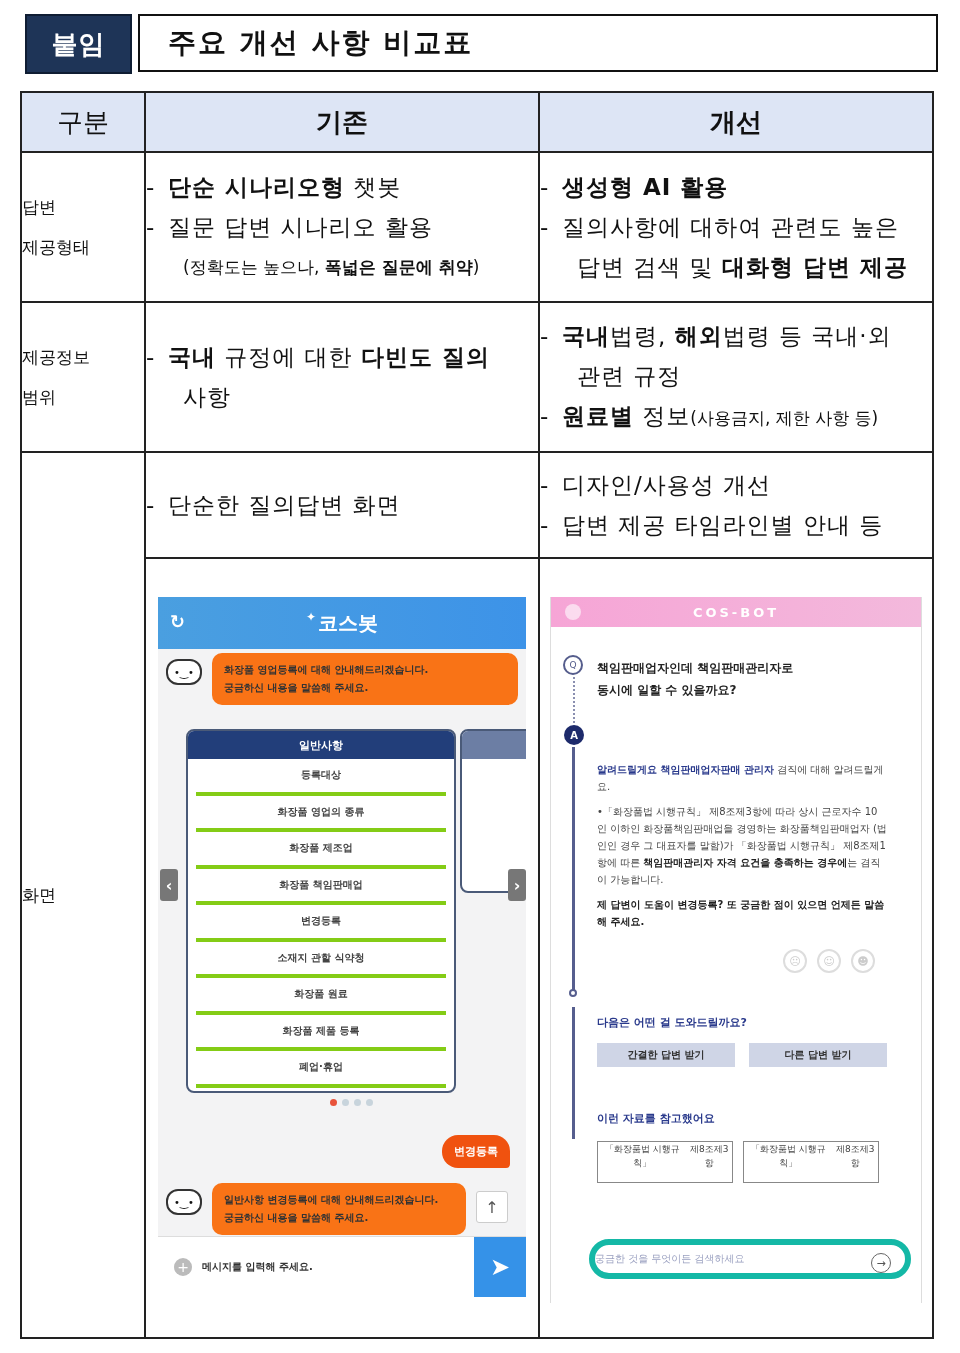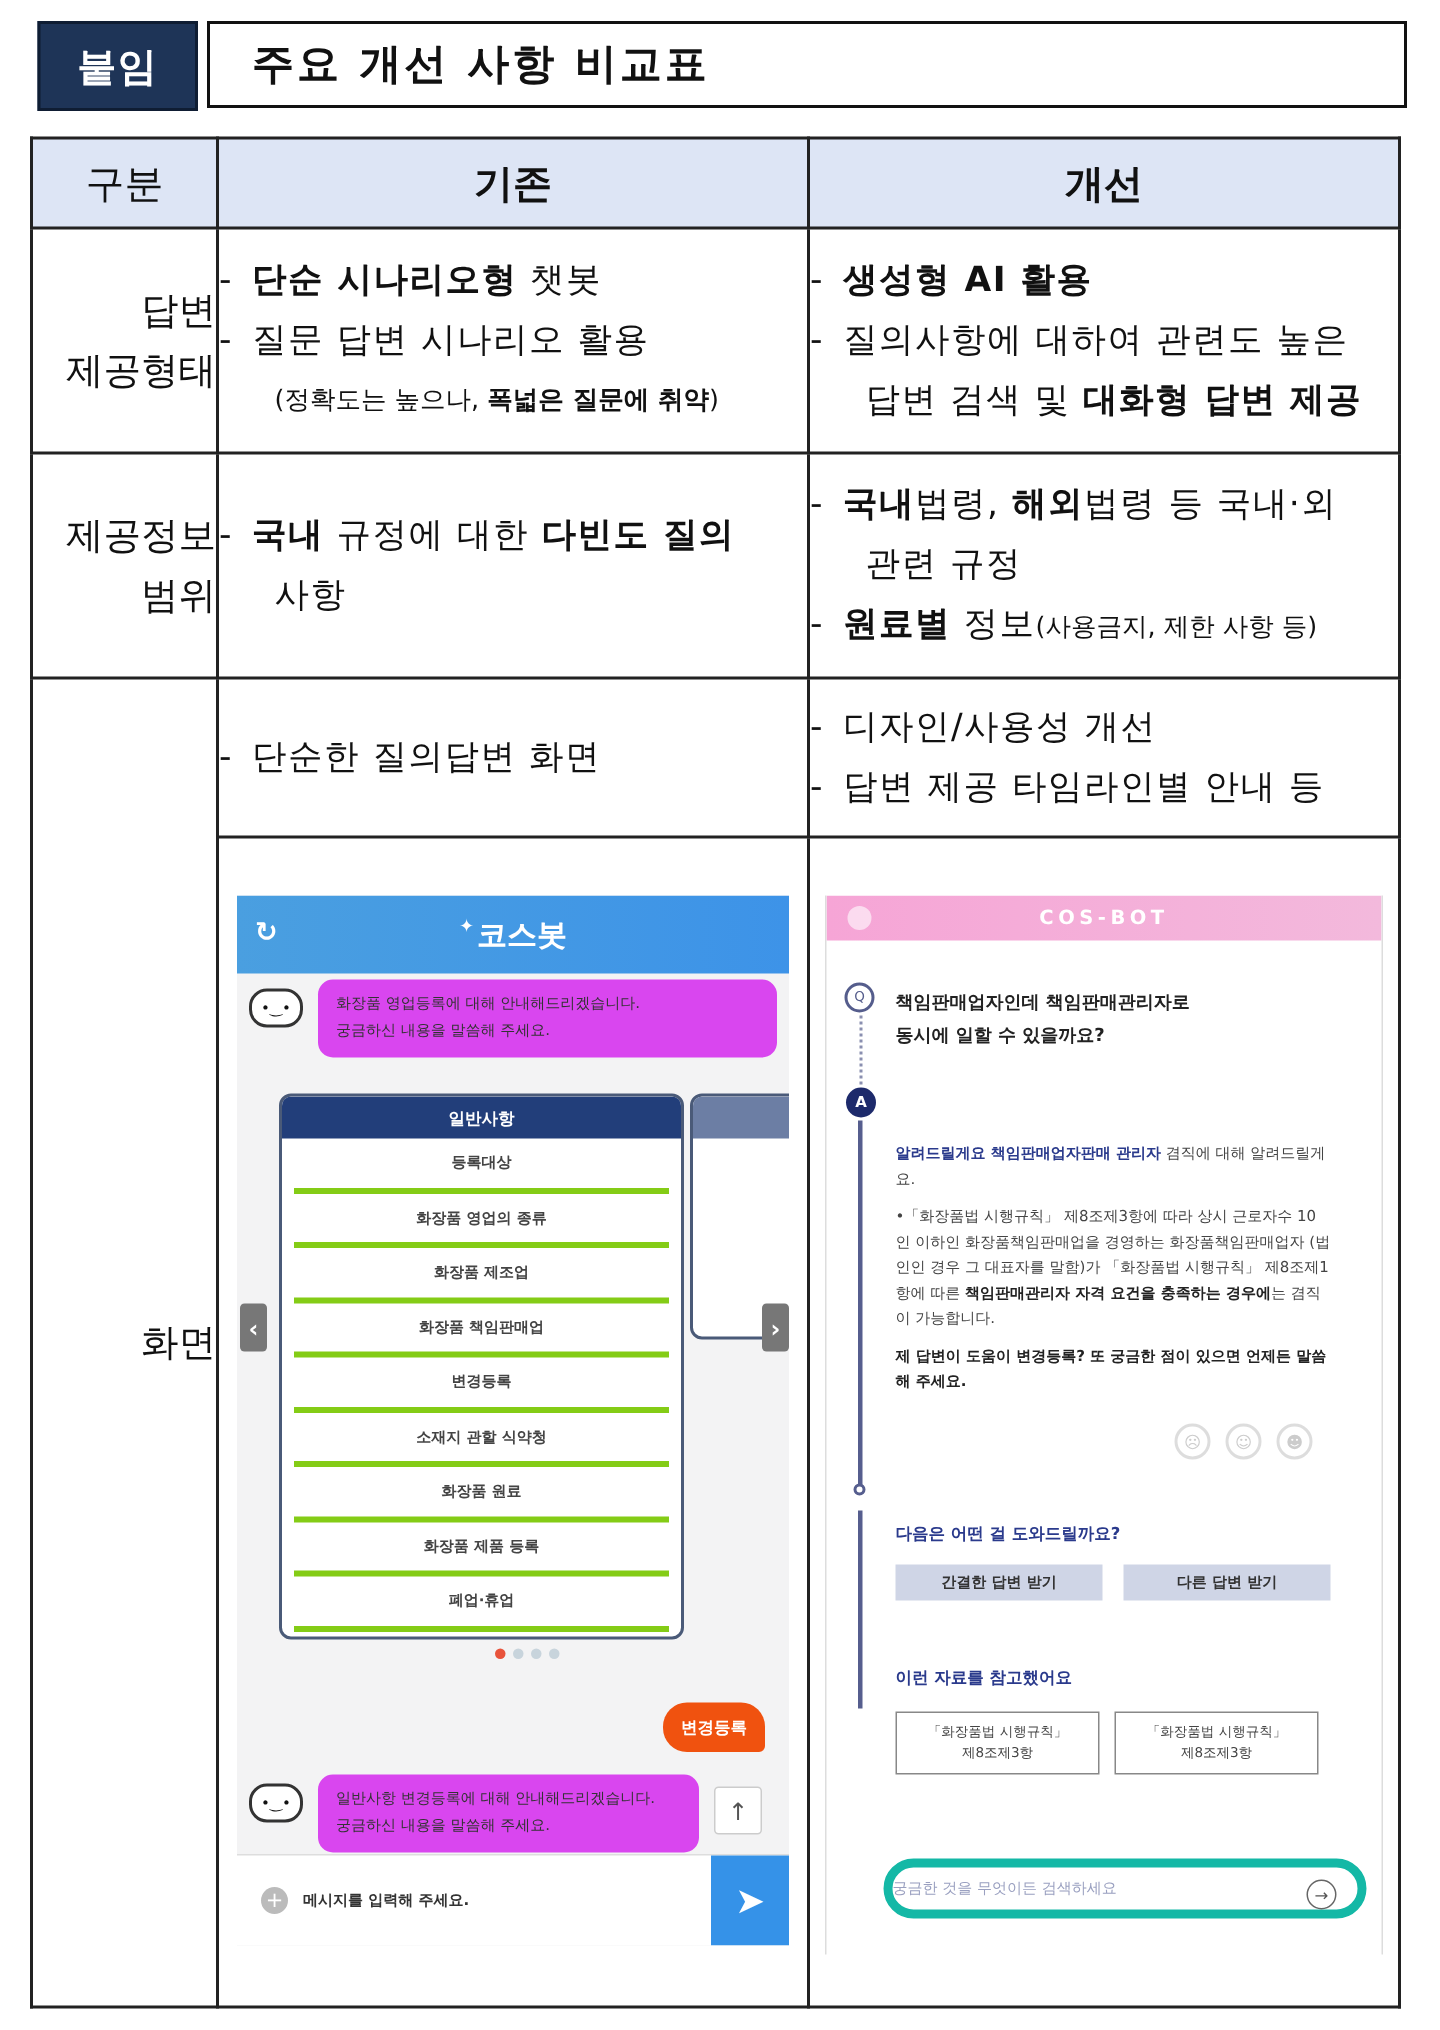--- a/index.html
+++ b/index.html
@@ -24,21 +24,21 @@
   
   .tbl {
     position: absolute; left: 20px; top: 91px; width: 912px;
     border-collapse: collapse; table-layout: fixed;
   }
   .tbl td, .tbl th { border: 2px solid #222; padding: 0; vertical-align: middle; }
   .tbl th {
     background: #dde5f5; height: 58px; font-size: 26px; font-weight: bold; text-align: center;
   }
   .tbl th.cat-h { font-weight: normal; }
-  .cat { text-align: right; font-size: 25px; line-height: 40px; }
+  .cat { text-align: left; font-size: 17px; line-height: 40px; }
   .cell { padding: 0 10px 0 10px; font-size: 23px; line-height: 40px; letter-spacing: 1px; }
   .line { display: block; white-space: nowrap; }
   .indent { padding-left: 37px; }
   .dash { display: inline-block; width: 22px; font-weight: normal; }
   .small { font-size: 17px; letter-spacing: 0; }
   b { font-weight: bold; }
   
   .shot-cell { height: 778px; position: relative; }
   .phone-old {
     position: absolute; left: 12px; top: 38px; width: 368px; height: 700px;
@@ -53,22 +53,22 @@
   .old-header .spark { font-size: 12px; margin-right: 2px; position: relative; top: -6px; }
   .bot-msg {
     position: absolute; left: 8px; width: 352px; display: flex; align-items: flex-start;
   }
   .bot-avatar {
     width: 36px; height: 26px; border: 2px solid #333; border-radius: 12px; background: #fff;
     display: flex; align-items: center; justify-content: center; font-size: 10px; margin-top: 6px;
     box-sizing: border-box; flex-shrink: 0;
   }
   .bot-bubble {
-    margin-left: 10px; background: #d946ef; border-radius: 10px; padding: 8px 12px;
-    font-size: 10px; line-height: 18px; font-weight: normal; color: #333; flex: 1;
+    margin-left: 10px; background: #f97316; border-radius: 10px; padding: 8px 12px;
+    font-size: 10px; line-height: 18px; font-weight: bold; color: #333; flex: 1;
   }
   .menu-card {
     position: absolute; left: 28px; top: 132px; width: 266px; height: 360px;
     background: #fff; border: 2px solid #4a5a78; border-radius: 8px; overflow: hidden;
   }
   .menu-card .mh {
     height: 28px; background: #223e7a; color: #fff; font-size: 11px; font-weight: bold;
     display: flex; align-items: center; justify-content: center;
   }
   .menu-card .mi {
@@ -146,21 +146,21 @@
   .answer .hl { color: #2a3a8c; font-weight: bold; }
   .answer p { margin: 0 0 8px 0; }
   .answer .dark { color: #222; font-weight: bold; }
   .feedback { position: absolute; left: 232px; top: 352px; display: flex; gap: 10px; }
   .fb { width: 24px; height: 24px; border-radius: 50%; border: 2px solid #ddd; box-sizing: border-box; color: #ccc; font-size: 11px; display: flex; align-items: center; justify-content: center; }
   .next-q { position: absolute; left: 46px; top: 418px; font-size: 11px; font-weight: bold; color: #2a3a8c; }
   .opt-row { position: absolute; left: 46px; top: 446px; display: flex; gap: 14px; }
   .opt { width: 138px; height: 24px; background: #cfd5e6; color: #333; font-size: 10px; font-weight: bold; display: flex; align-items: center; justify-content: center; }
   .ref-title { position: absolute; left: 46px; top: 514px; font-size: 11px; font-weight: bold; color: #2a3a8c; }
   .ref-row { position: absolute; left: 46px; top: 544px; display: flex; gap: 10px; }
-  .ref { width: 136px; height: 42px; border: 1px solid #888; box-sizing: border-box; font-size: 9px; color: #444; text-align: center; display: flex; flex-direction: column; justify-content: center; line-height: 14px; }
+  .ref { width: 136px; height: 42px; border: 1px solid #888; box-sizing: border-box; font-size: 9px; color: #444; text-align: center; display: flex; flex-direction: row; justify-content: center; line-height: 14px; }
   .search-pill {
     position: absolute; left: 38px; top: 642px; width: 322px; height: 40px; border: 6px solid #14b8a6;
     border-radius: 22px; display: flex; align-items: center; justify-content: flex-start; box-sizing: border-box;
     font-size: 10px; color: #9aa0c0;
   }
   .search-pill .go {
     position: absolute; right: 14px; top: 8px; width: 20px; height: 20px; border-radius: 50%;
     border: 1px solid #666; box-sizing: border-box; color: #555; font-size: 11px; display: flex; align-items: center; justify-content: center;
   }
 </style>

